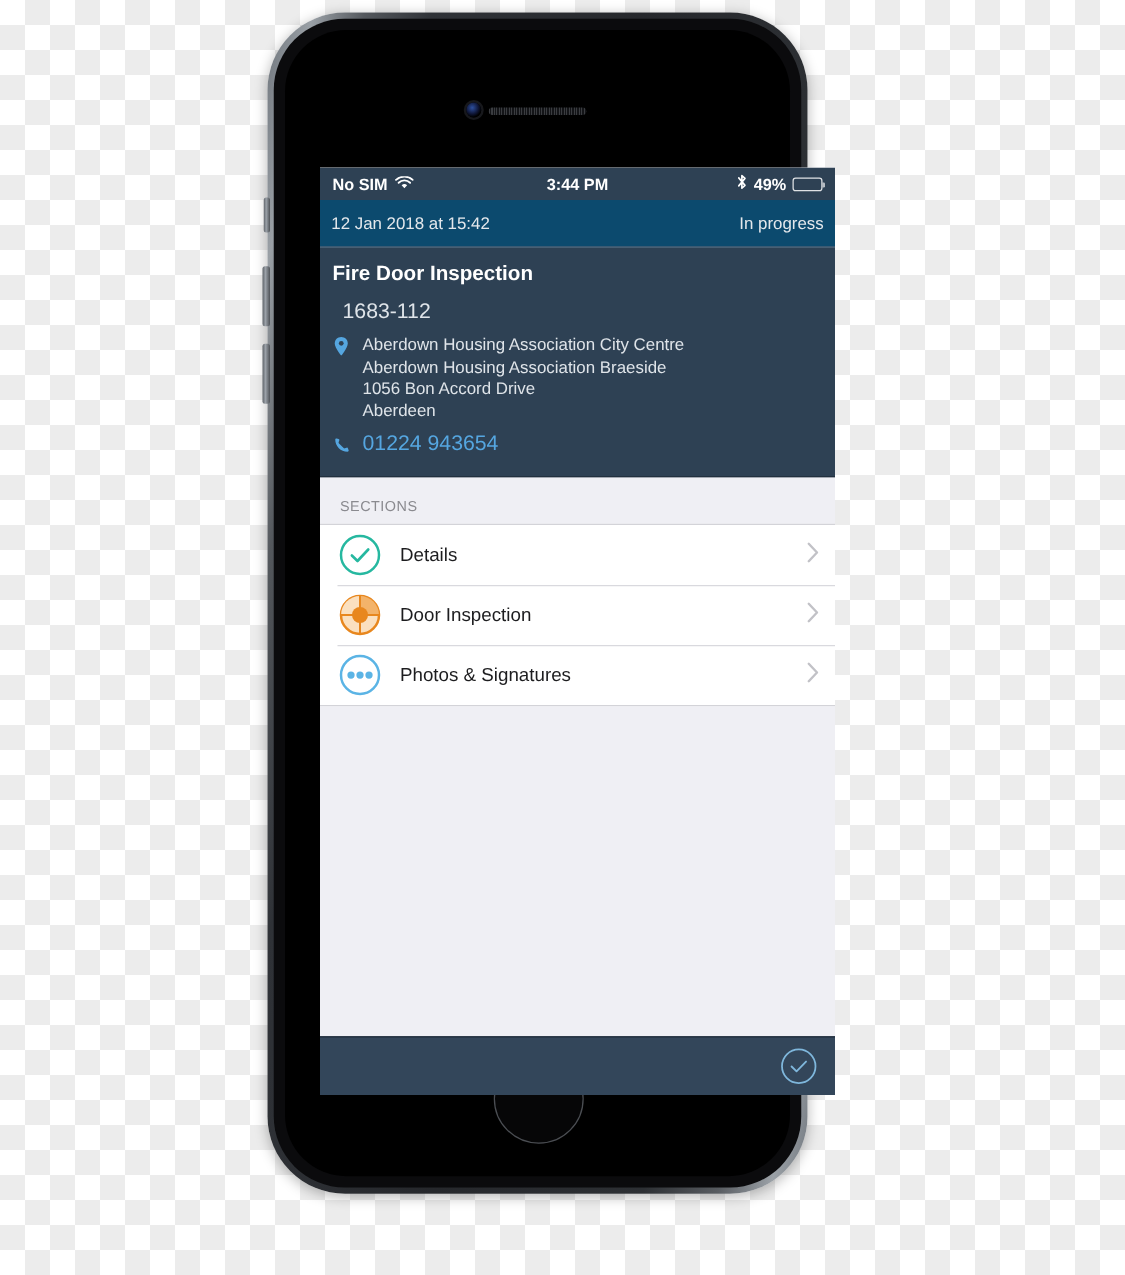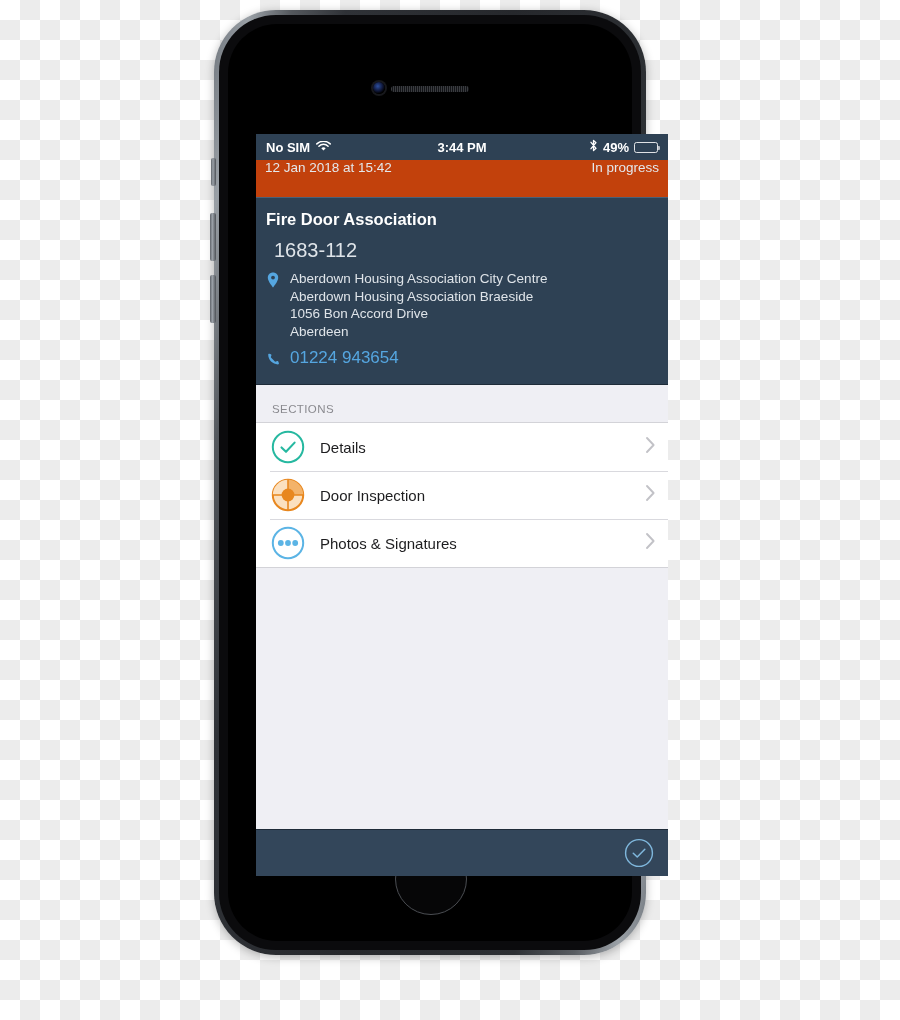--- a/index.html
+++ b/index.html
@@ -175,23 +175,24 @@
     display: flex;
     align-items: center;
     gap: 4px;
     color: #55a6e0;
     font-size: 19px;
     cursor: pointer;
   }
 
   
   .meta-row {
-    background: #c2410c;
+    background: #0c4a6e;
     height: 37px;
     display: flex;
+    align-items: center;
     justify-content: space-between;
     padding: 0 9px;
     color: #e4e8ec;
     font-size: 13.5px;
     border-bottom: 1px solid #4a6077;
   }
   .meta-status { color: #e4e8ec; }
 
   
   .job-card {
@@ -200,21 +201,21 @@
     border-bottom: 1px solid #1e2b38;
   }
   .job-title {
     color: #ffffff;
     font-size: 16.5px;
     font-weight: bold;
     margin: 0 0 10px 1px;
   }
   .job-ref {
     color: #dfe4e9;
-    font-size: 20px;
+    font-size: 17px;
     margin: 0 0 8px 9px;
   }
   .info-line {
     display: flex;
     align-items: flex-start;
     gap: 9px;
     margin-bottom: 4px;
   }
   .info-ico {
     width: 16px;
@@ -354,21 +355,21 @@
               </div>
             </div>
 
 
             <div class="meta-row">
               <span>12 Jan 2018 at 15:42</span>
               <span class="meta-status">In progress</span>
             </div>
 
             <div class="job-card">
-              <div class="job-title">Fire Door Association</div>
+              <div class="job-title">Fire Door Inspection</div>
               <div class="job-ref">1683-112</div>
 
               <div class="info-line">
                 <span class="info-ico">
                   <svg width="12" height="16" viewBox="0 0 12 16">
                     <path d="M6 0.6 C3 0.6 0.8 2.8 0.8 5.7 C0.8 9.4 6 15.4 6 15.4 C6 15.4 11.2 9.4 11.2 5.7 C11.2 2.8 9 0.6 6 0.6 Z" fill="#55A6E0"></path>
                     <circle cx="6" cy="5.6" r="1.9" fill="#2E4154"></circle>
                   </svg>
                 </span>
                 <div class="addr-block">

